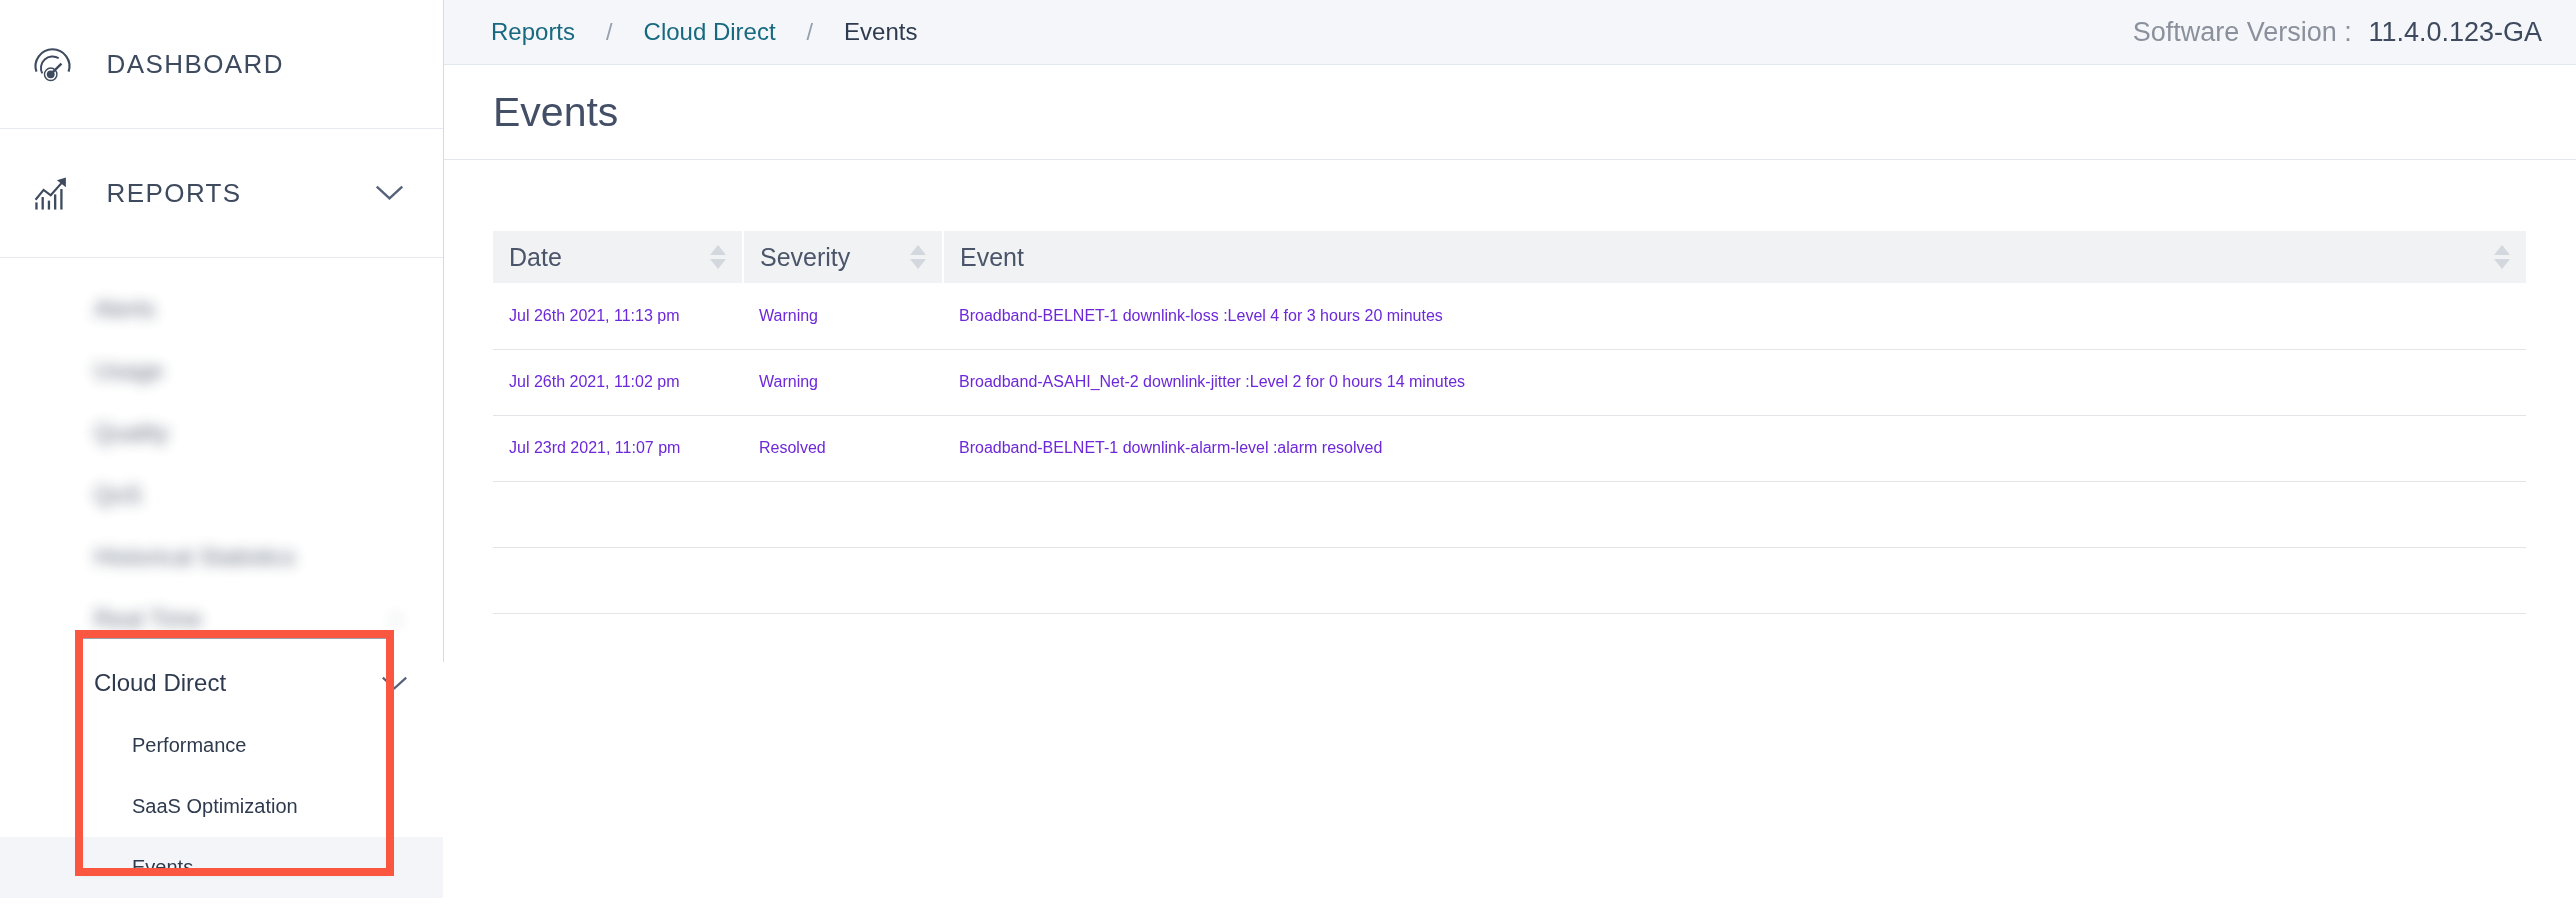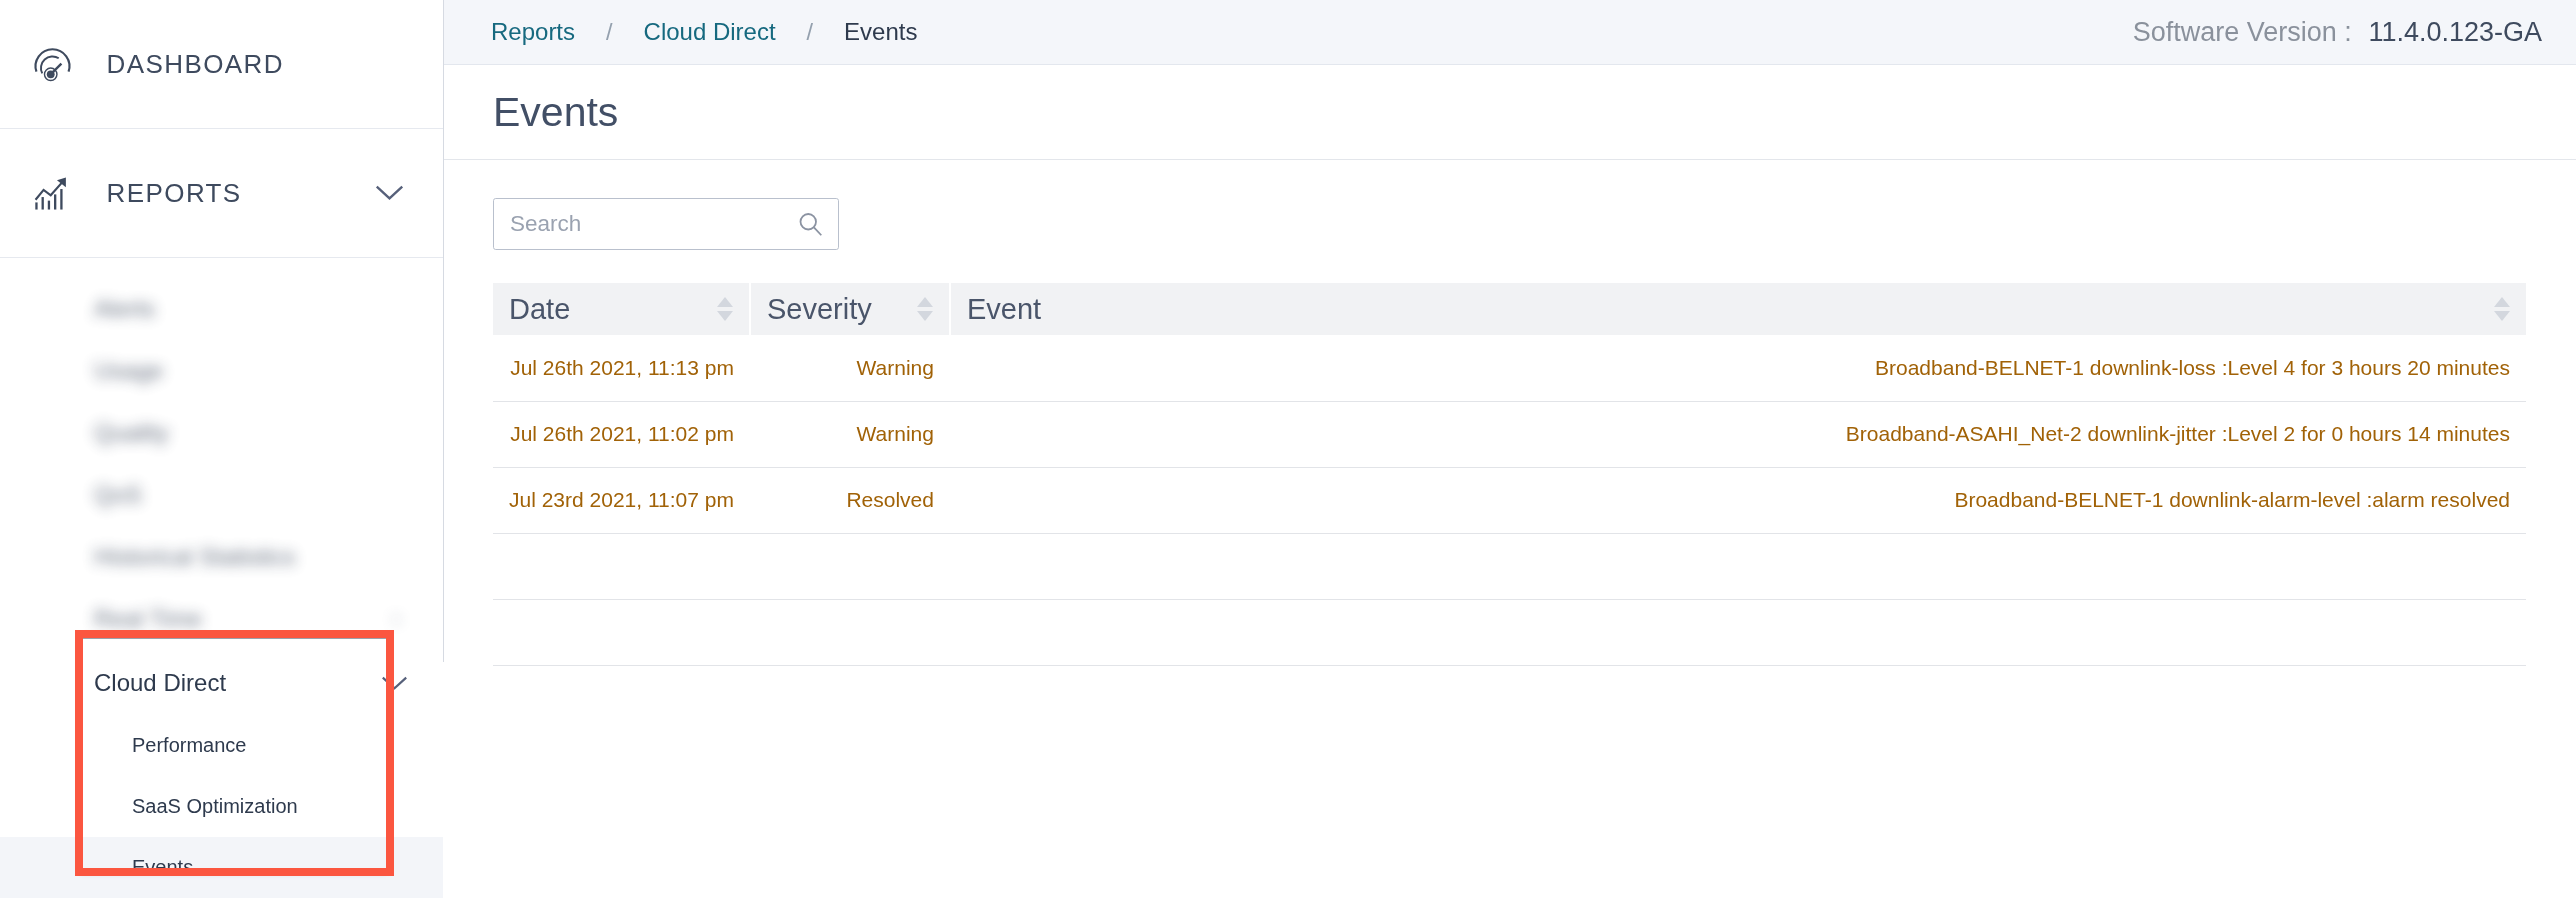--- a/index.html
+++ b/index.html
@@ -218,21 +218,21 @@
     display: flex;
     cursor: pointer;
   }
 
   
   .tbl { width: 100%; margin-top: 33px; border-collapse: collapse; }
 
   .thead-row th {
     background: #f1f2f4;
     height: 52px;
-    font-size: 29px;
+    font-size: 25px;
     font-weight: 400;
     color: #4a556a;
     text-align: left;
     padding: 0 16px;
     vertical-align: middle;
     border-right: 2.7px solid #ffffff;
     cursor: pointer;
   }
   .thead-row th:last-child { border-right: none; }
   .th-inner { display: flex; align-items: center; justify-content: space-between; }
@@ -241,27 +241,26 @@
     display: block;
     width: 0; height: 0;
     border-left: 8px solid transparent;
     border-right: 8px solid transparent;
   }
   .sort-ic i.up   { border-bottom: 10px solid #d3d7de; margin-bottom: 3.6px; }
   .sort-ic i.down { border-top: 10px solid #d3d7de; }
 
   .tbl td {
     height: 66px;
-    font-size: 21px;
-    color: #a16207;
+    font-size: 16px;
+    color: #6d28d9;
     padding: 0 16px;
     border-bottom: 1.8px solid #e2e4e8;
     vertical-align: middle;
     white-space: nowrap;
-    text-align: right;
   }
   .col-date  { width: 250px; }
   .col-sev   { width: 200px; }
   .sev-warning  { color: #f0a113; }
   .sev-resolved { color: #11921b; }
   .empty-row td { height: 66px; }
 </style>
 </head>
 <body>
 
@@ -362,29 +361,20 @@
         <span class="v-value">11.4.0.123-GA</span>
       </div>
     </div>
 
     <div class="page-head">
       <h1 class="page-title">Events</h1>
     </div>
 
     <div class="content">
 
-      <div class="search-wrap">
-        <input class="search-input" type="text" placeholder="Search" style="">
-        <span class="search-icon">
-          <svg width="27" height="27" viewBox="0 0 30 30">
-            <circle cx="12.5" cy="12.5" r="8.6" fill="none" stroke="#8b93a2" stroke-width="2"></circle>
-            <line x1="18.8" y1="18.8" x2="27" y2="27.5" stroke="#8b93a2" stroke-width="2"></line>
-          </svg>
-        </span>
-      </div>
 
       <table class="tbl">
         <thead>
           <tr class="thead-row">
             <th class="col-date">
               <div class="th-inner">
                 <span>Date</span>
                 <span class="sort-ic">
                     <i class="up"></i>
                     <i class="down"></i>

